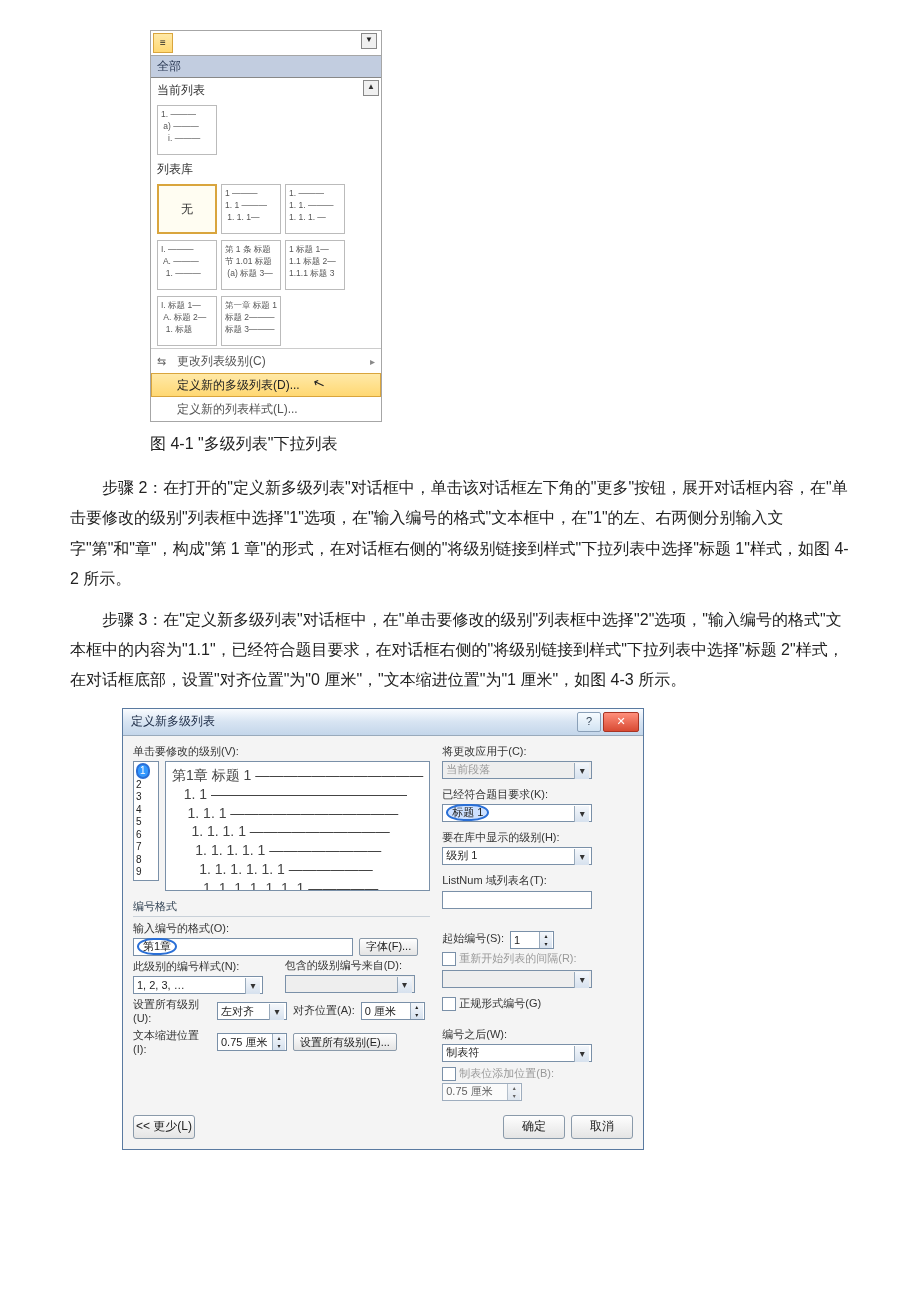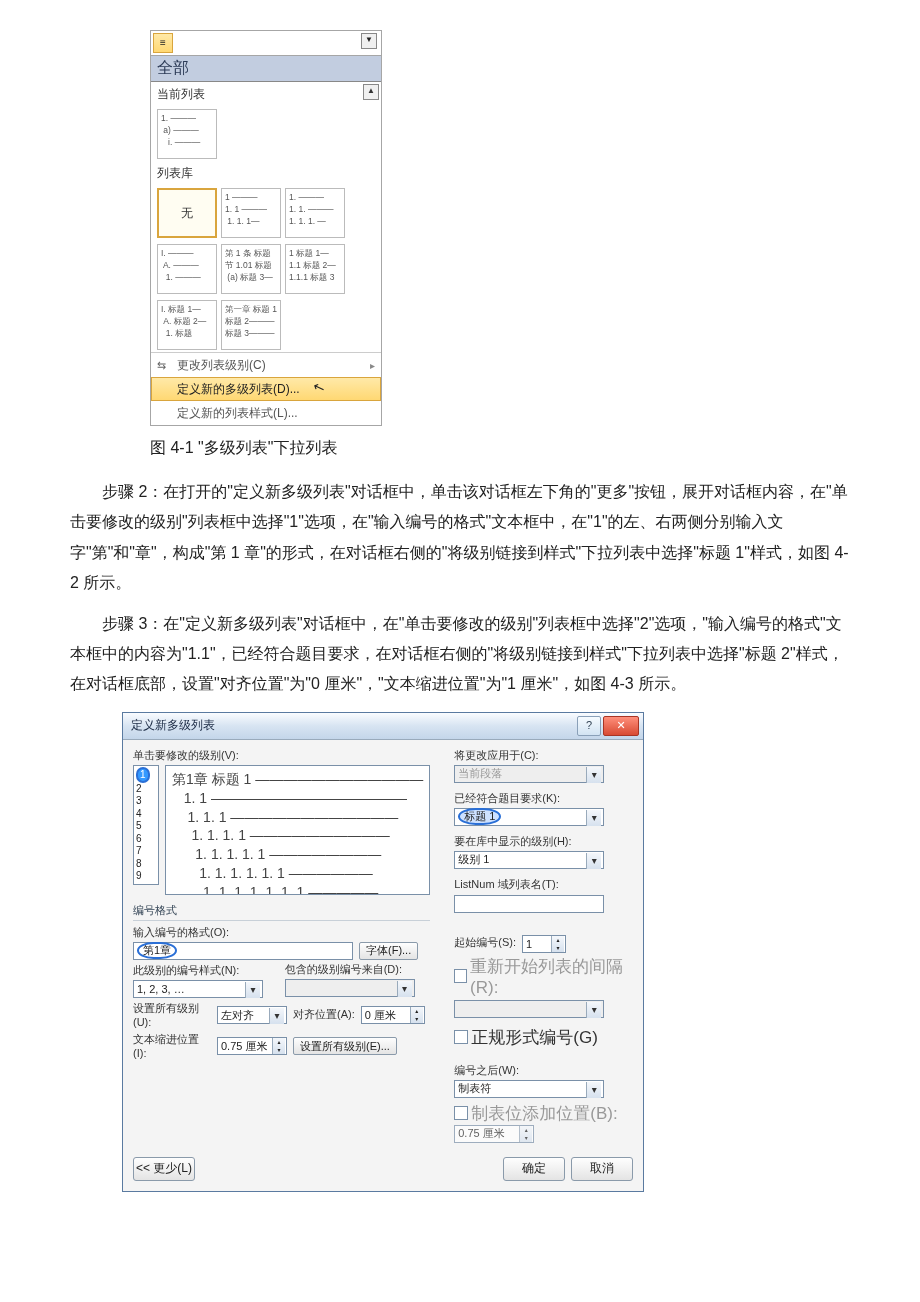--- a/index.html
+++ b/index.html
@@ -35,21 +35,21 @@
     background: linear-gradient(to bottom, #ffe9a8, #ffd873);
     display: flex;
     align-items: center;
     justify-content: center;
     font-size: 10px;
     line-height:1;
   }
   .gallery-hdr {
     background: #c2cde0;
     color: #2b3a55;
-    font-size: 16px;
+    font-size: 12px;
     padding: 2px 6px;
     border-bottom: 1px solid #888;
     position: relative;
   }
   .gallery-section-title {
     background: #fff;
     color: #333;
     font-size: 12px;
     padding: 4px 6px 2px 6px;
     border-bottom: 0;
@@ -175,21 +175,21 @@
   }
   .tb-btn.close {
     background: linear-gradient(to bottom, #ff8f7b, #d84a33);
     border-color: #a83424;
     color: #fff;
     width: 34px;
   }
   .dlg-body {
     padding: 8px 10px;
     display: flex;
-    gap: 24px;
+    gap: 12px;
   }
   .dlg-left { flex: 1.2; }
   .dlg-right { flex: 1; }
   .field-label {
     font-size: 11px;
     margin-bottom: 2px;
     color: #333;
   }
   .levels-row {
     display: flex;
@@ -282,23 +282,23 @@
     padding: 0 6px;
     background: linear-gradient(to bottom, #fefefe, #e4e4e4);
     border: 1px solid #8a9aaa;
     border-radius: 2px;
     font-size: 11px;
     box-sizing: border-box;
   }
   .row-flex { display: flex; gap: 6px; align-items: center; margin: 2px 0; }
   .checkbox {
     display: inline-flex;
-    align-items: center;
+    align-items: flex-end;
     gap: 3px;
-    font-size: 17px;
+    font-size: 11px;
     color: #333;
   }
   .checkbox .box {
     width: 12px;
     height: 12px;
     border: 1px solid #7a90a8;
     background: #fff;
   }
   .checkbox.disabled { color: #999; }
   .dlg-footer {

